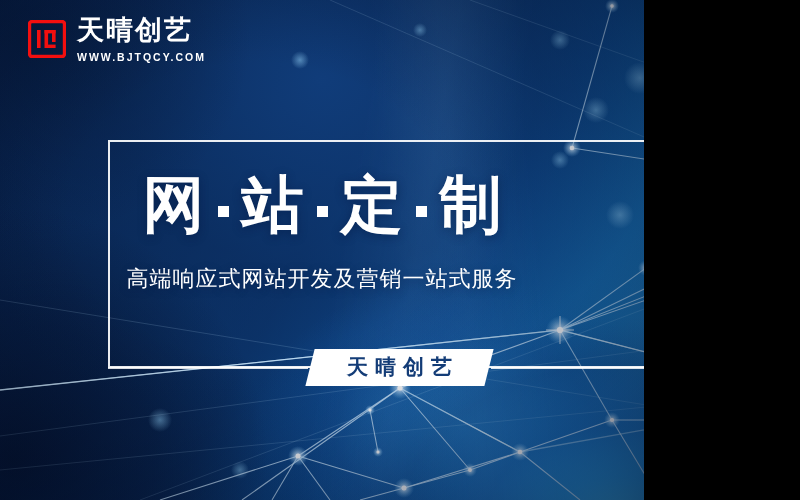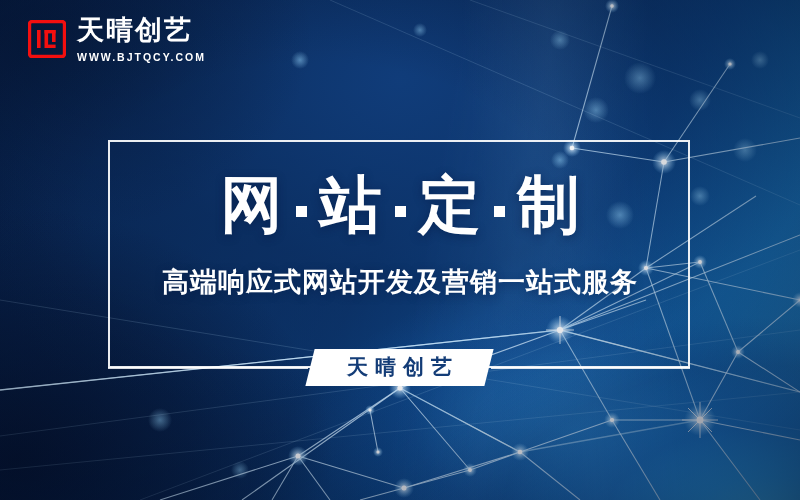--- a/index.html
+++ b/index.html
@@ -3,21 +3,21 @@
 <meta charset="utf-8">
 <title>Banner</title>
 <style>
   html, body {
     margin: 0;
     padding: 0;
     background: #000;
   }
   #stage {
     position: relative;
-    width: 800px;
+    width: 644px;
     height: 500px;
     overflow: hidden;
     font-family: "Liberation Sans", "DejaVu Sans", sans-serif;
     background: #0a2a55;
     user-select: none;
   }
 
   
   .bg-base {
     position: absolute;
@@ -132,22 +132,22 @@
     margin-top: 12px;
   }
 
   
   .subtitle {
     position: absolute;
     left: 0;
     right: 0;
     top: 266px;
     text-align: center;
-    font-size: 27px;
-    font-weight: 700;
+    font-size: 22px;
+    font-weight: 400;
     color: #ffffff;
     letter-spacing: 1px;
     line-height: 1.2;
     z-index: 6;
     font-family: "DejaVu Sans", "Liberation Sans", sans-serif;
     text-shadow: 0 2px 9px rgba(0,20,60,0.40);
   }
 
   
   .badge-row {

